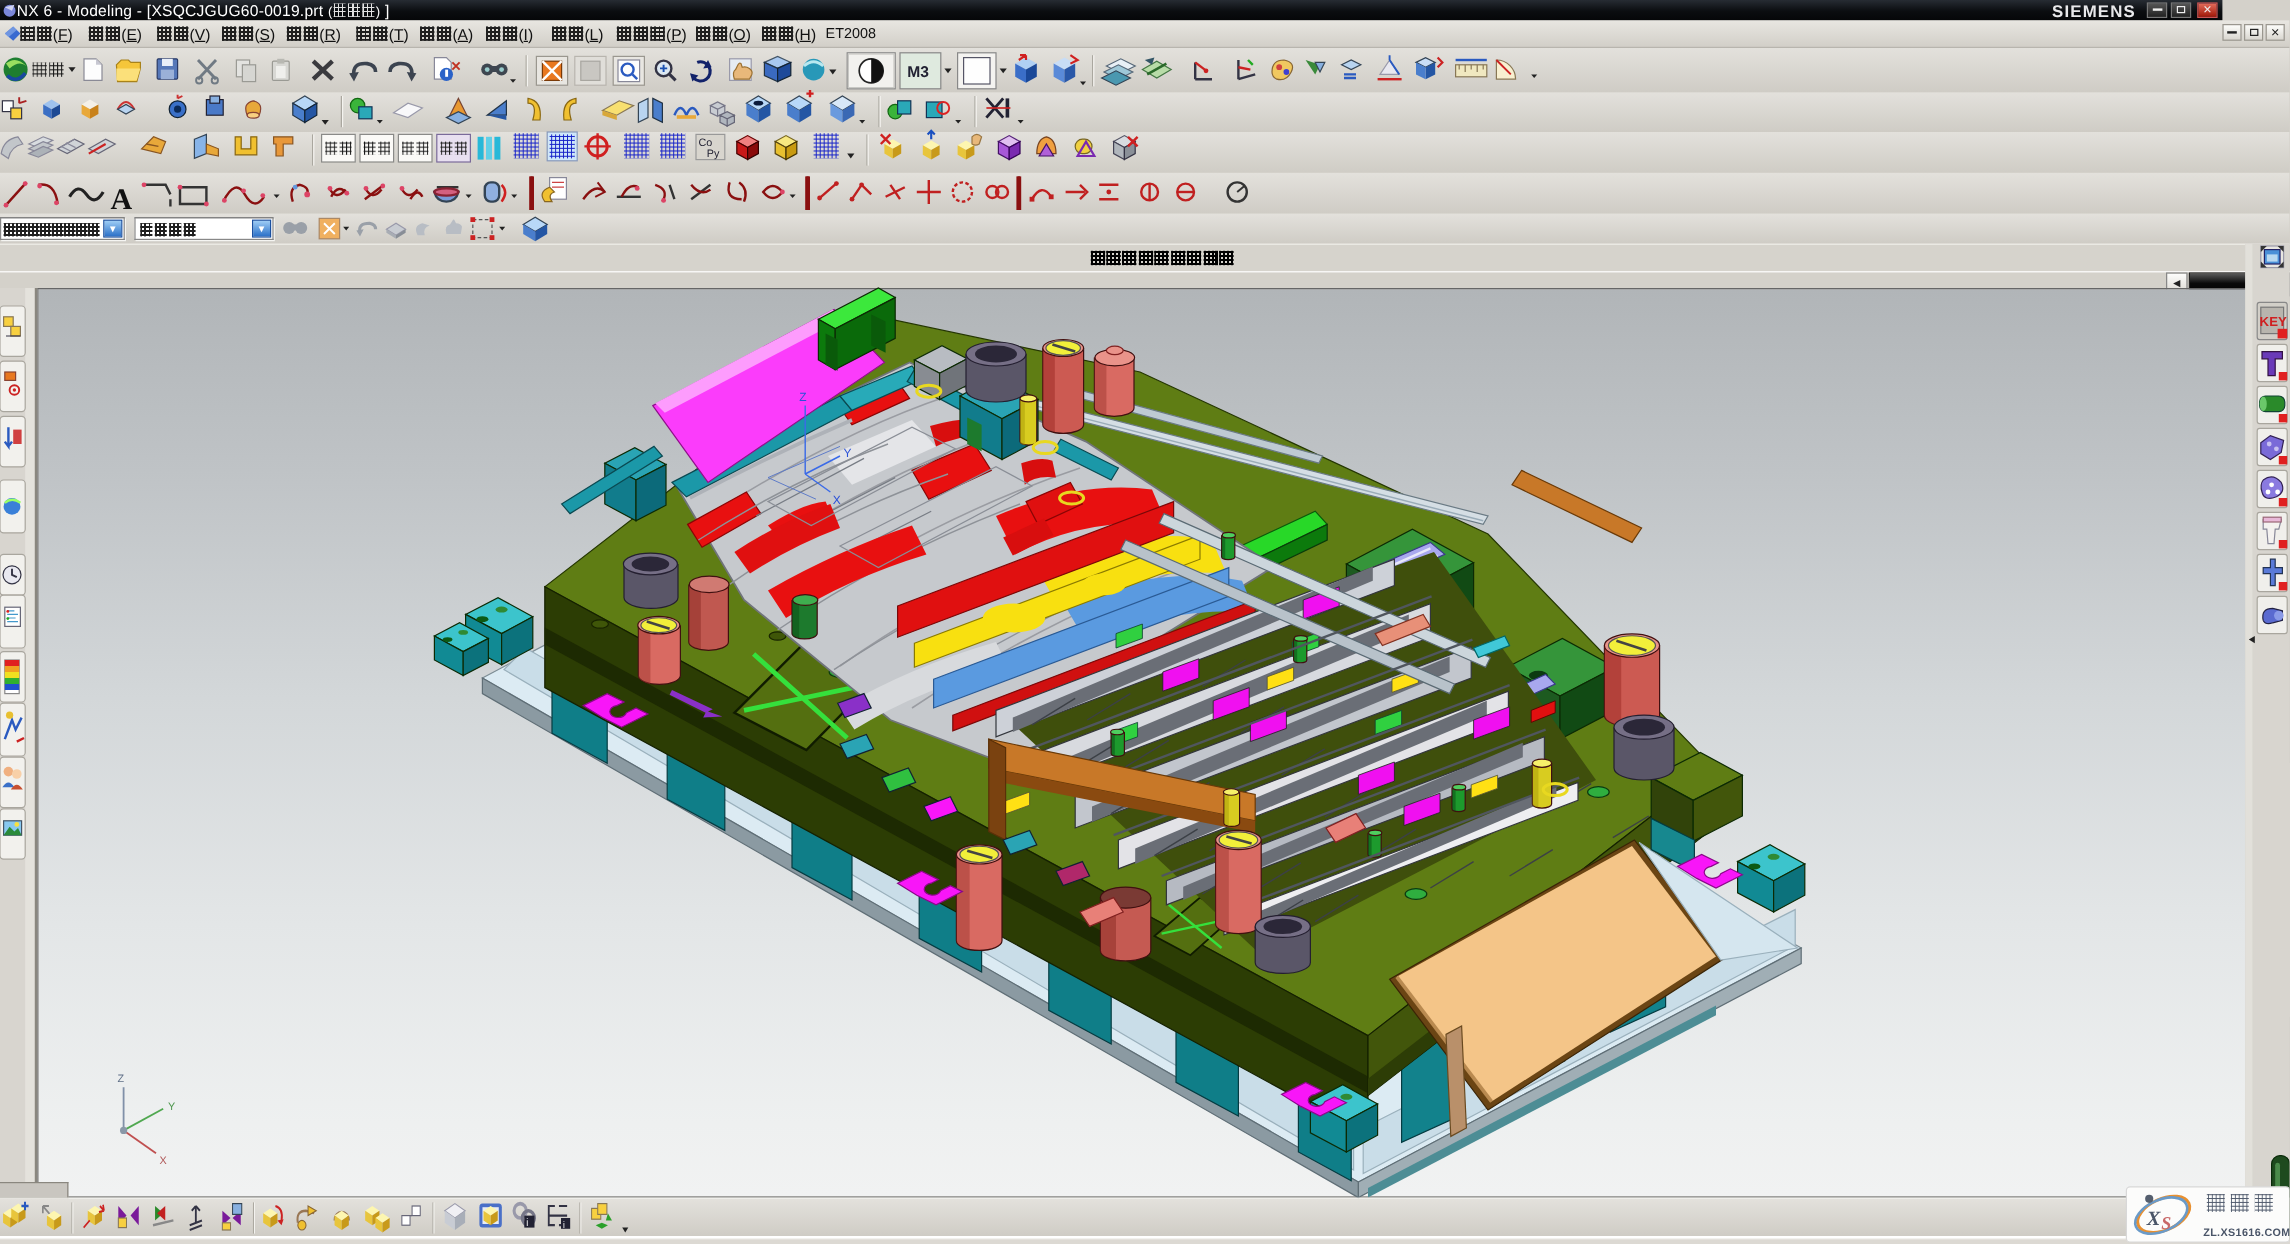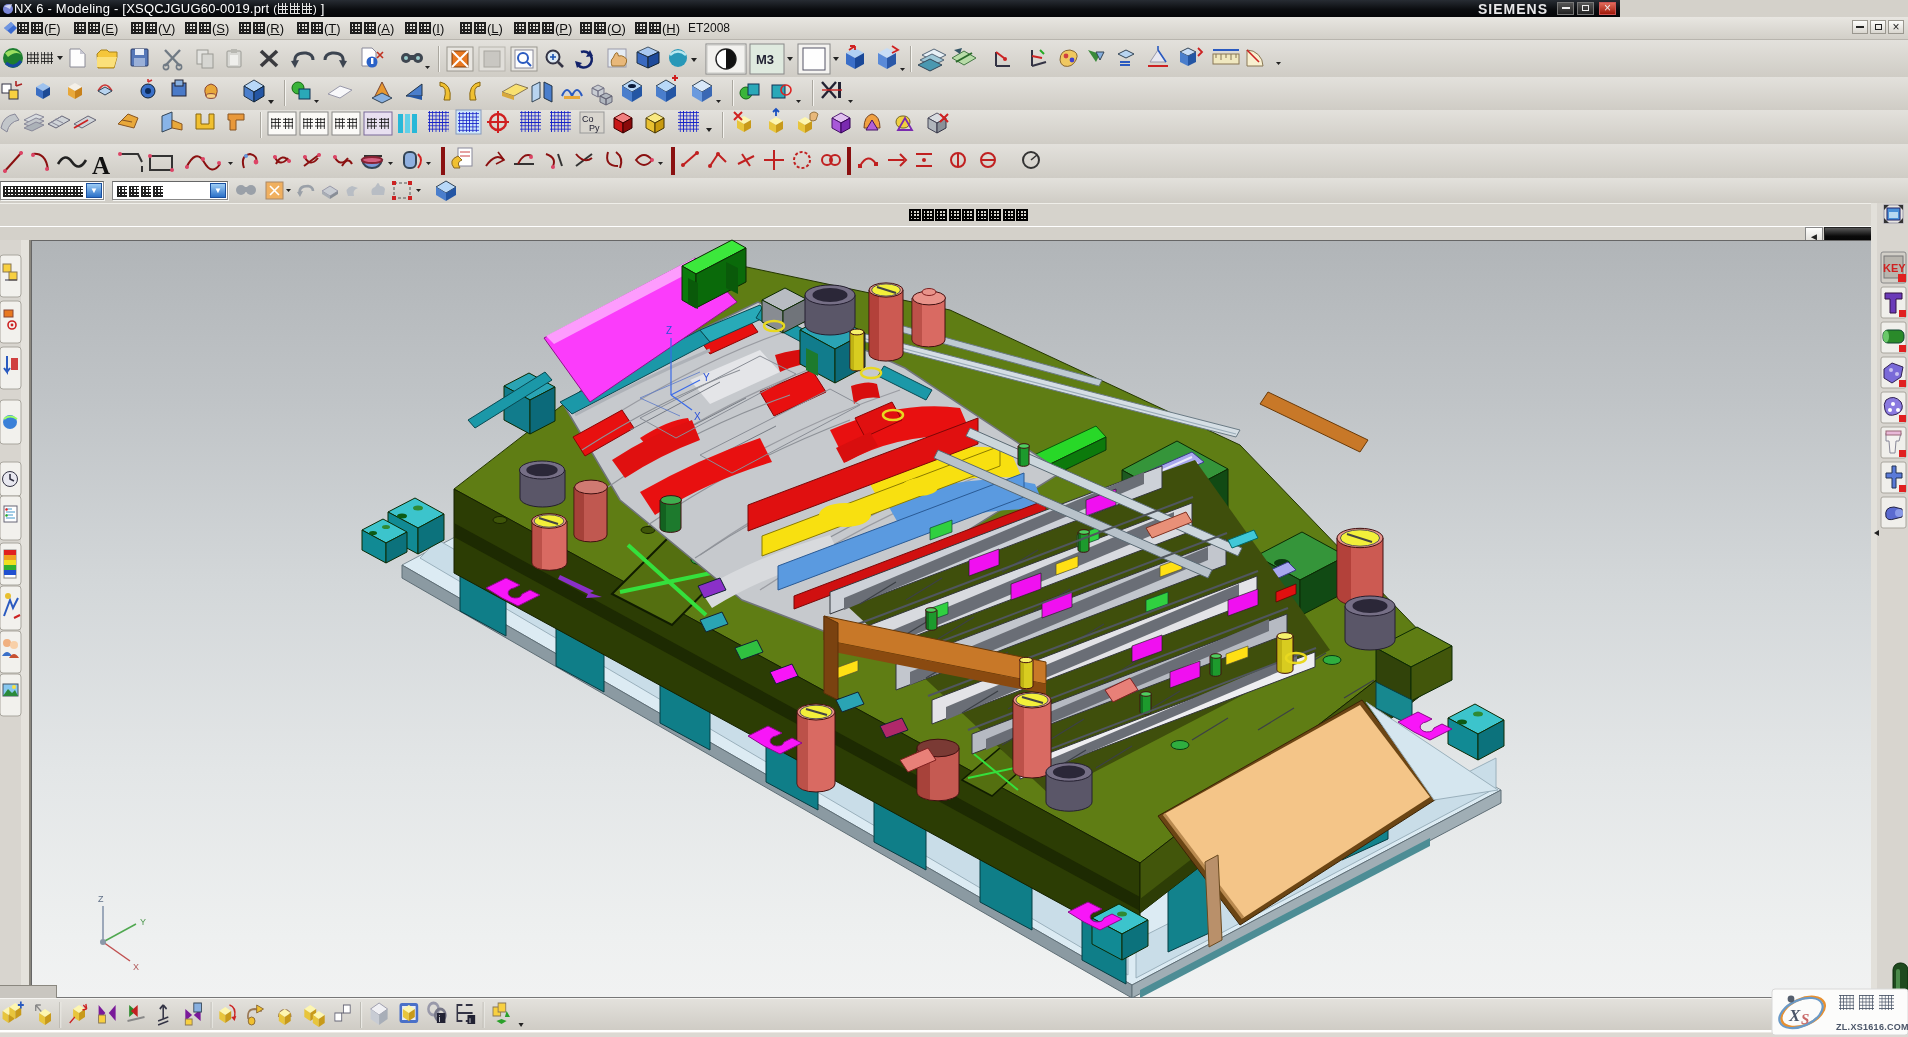--- a/index.html
+++ b/index.html
@@ -3,21 +3,21 @@
 <style>
 *{margin:0;padding:0;box-sizing:border-box}
 html,body{width:1908px;height:1037px;overflow:hidden;background:#d4d1ca;font-family:"Liberation Sans",sans-serif}
 #page{position:relative;width:1908px;height:1037px}
 .abs{position:absolute}
 
 .cn{display:inline-block;width:12px;height:12px;margin:0 1px;vertical-align:-1px;opacity:.95;background:repeating-linear-gradient(90deg,#151515 0 1.6px,transparent 1.6px 3.4px),repeating-linear-gradient(0deg,#151515 0 1.6px,transparent 1.6px 3.4px) }
 .cns{width:10px;height:11px}
 .cnbold{opacity:1;background:repeating-linear-gradient(90deg,#000 0 1.7px,transparent 1.7px 3.3px),repeating-linear-gradient(0deg,#000 0 1.7px,transparent 1.7px 3.3px)}
 
-#title{left:0;top:0;width:1620px;height:17px;background:linear-gradient(#272c33,#0b0d10 55%,#050608);color:#fff;font-size:13px}
+#title{left:0;top:0;width:1852px;height:17px;background:linear-gradient(#272c33,#0b0d10 55%,#050608);color:#fff;font-size:13px}
 #title .txt{position:absolute;left:14px;top:1px;letter-spacing:.2px}
 #siemens{position:absolute;right:72px;top:1px;color:#e8e8ea;font-weight:bold;font-size:14px;letter-spacing:1px}
 .wbtn{position:absolute;top:2px;width:17px;height:13px;border:1px solid #777;background:linear-gradient(#555,#222);color:#eee;font-size:9px;line-height:11px;text-align:center}
 #title .close{background:linear-gradient(#e26b5a,#a01808);border-color:#c55}
 
 #menu{left:0;top:17px;width:1908px;height:23px;background:linear-gradient(#e8e6e1,#d2cfc8);font-size:13px;color:#111;border-bottom:1px solid #b8b5ae}
 .mi{position:absolute;top:4px;white-space:nowrap}
 .mbtn{position:absolute;top:3px;width:16px;height:14px;border:1px solid #9a978f;background:linear-gradient(#fdfdfb,#d9d6cf);color:#222;font-size:9px;line-height:12px;text-align:center}
 
 .tbrow{left:0;width:1908px;background:linear-gradient(#e3e1dc,#cfccc5)}

